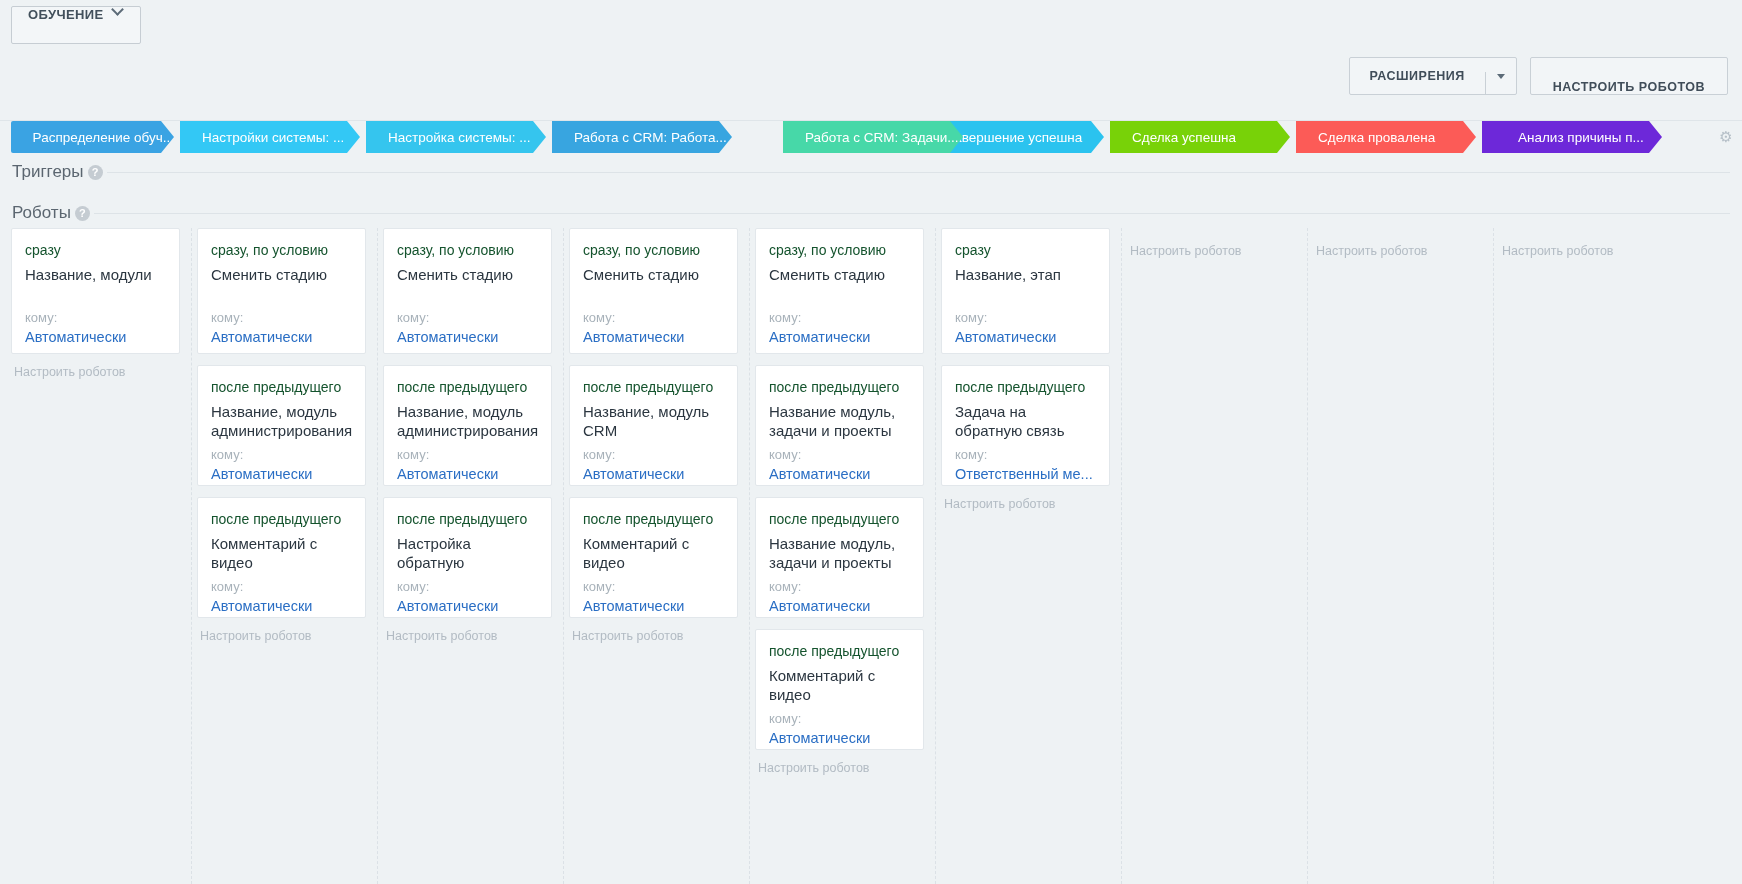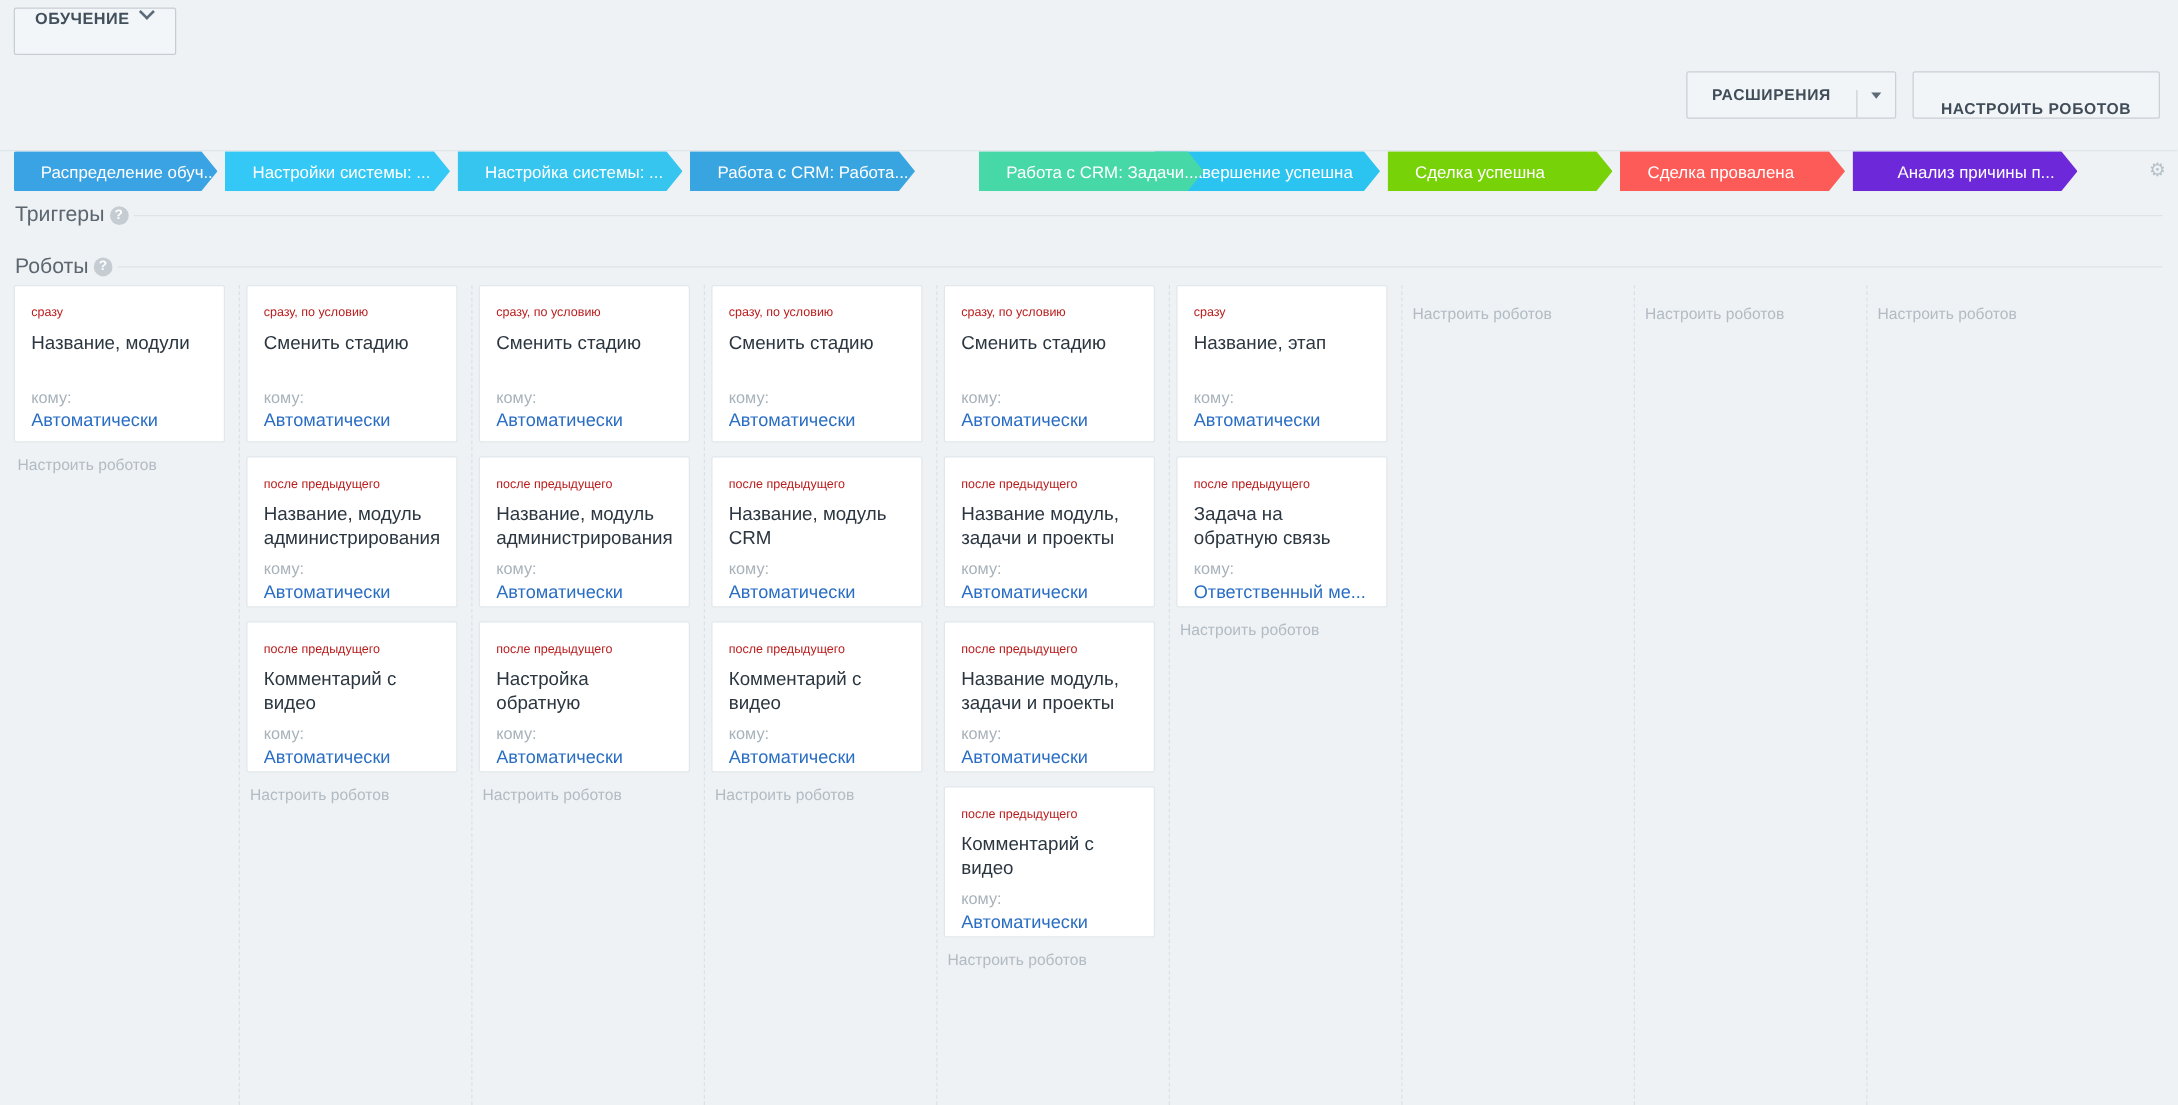--- a/index.html
+++ b/index.html
@@ -205,22 +205,22 @@
     position: relative;
     margin: 0 11px 11px 11px;
     background: #fff;
     border: 1px solid #e2e7eb;
     border-radius: 2px;
     box-sizing: border-box;
     padding: 14px 13px 16px 13px;
     cursor: pointer;
   }
   .card .when {
-    font-size: 10px;
-    color: #b91c1c;
+    font-size: 14px;
+    color: #14532d;
     line-height: 15px;
     margin-bottom: 7px;
     white-space: nowrap;
     overflow: hidden;
     text-overflow: ellipsis;
   }
   .card .name {
     font-size: 15px;
     color: #2b3640;
     line-height: 19px;

